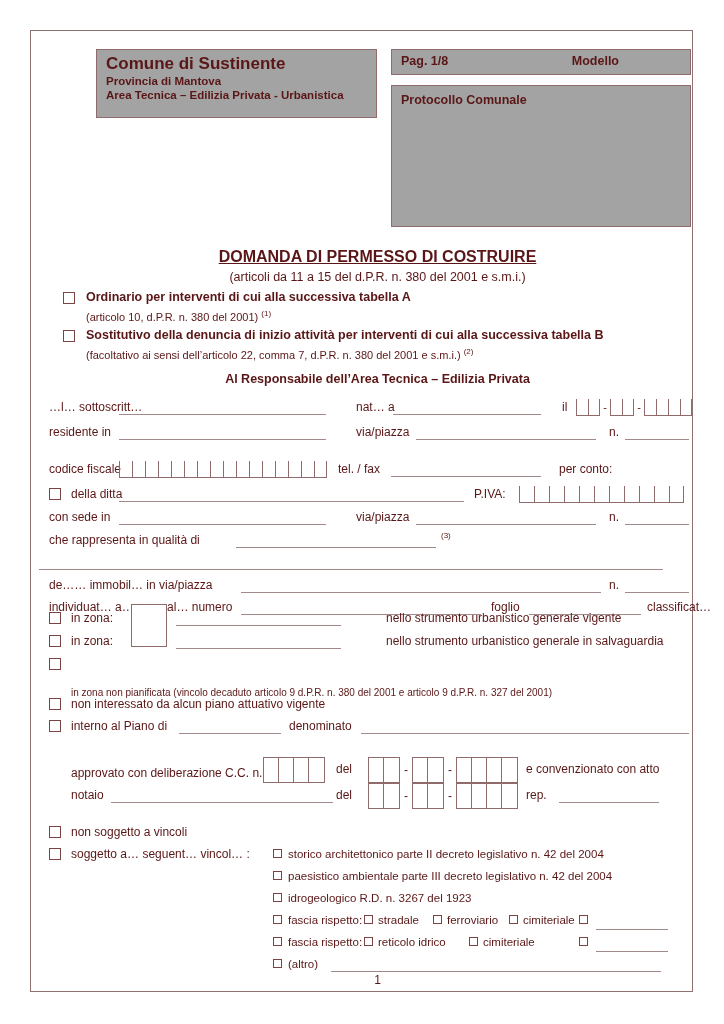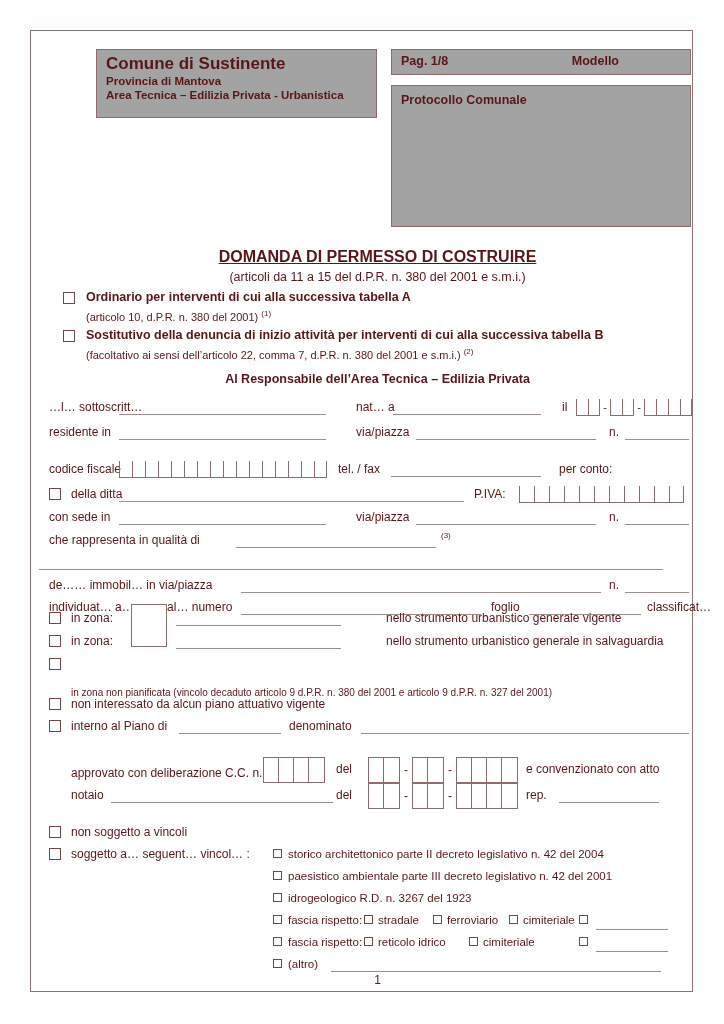--- a/index.html
+++ b/index.html
@@ -258,21 +258,21 @@
     <span class="cb" style="left:18px;top:795px"></span>
     <span class="lb" style="left:40px;top:794px">non soggetto a vincoli</span>
 
     <span class="cb" style="left:18px;top:817px"></span>
     <span class="lb" style="left:40px;top:816px">soggetto a… seguent… vincol… :</span>
 
     <span class="scb" style="left:242px;top:818px"></span>
     <span class="lb s115" style="left:257px;top:816px">storico architettonico parte II decreto legislativo n. 42 del 2004</span>
 
     <span class="scb" style="left:242px;top:840px"></span>
-    <span class="lb s115" style="left:257px;top:838px">paesistico ambientale parte III decreto legislativo n. 42 del 2001</span>
+    <span class="lb s115" style="left:257px;top:838px">paesistico ambientale parte III decreto legislativo n. 42 del 2004</span>
 
     <span class="scb" style="left:242px;top:862px"></span>
     <span class="lb s115" style="left:257px;top:860px">idrogeologico R.D. n. 3267 del 1923</span>
 
     <span class="scb" style="left:242px;top:884px"></span>
     <span class="lb s115" style="left:257px;top:882px">fascia rispetto:</span>
     <span class="scb" style="left:333px;top:884px"></span>
     <span class="lb s115" style="left:347px;top:882px">stradale</span>
     <span class="scb" style="left:402px;top:884px"></span>
     <span class="lb s115" style="left:416px;top:882px">ferroviario</span>

